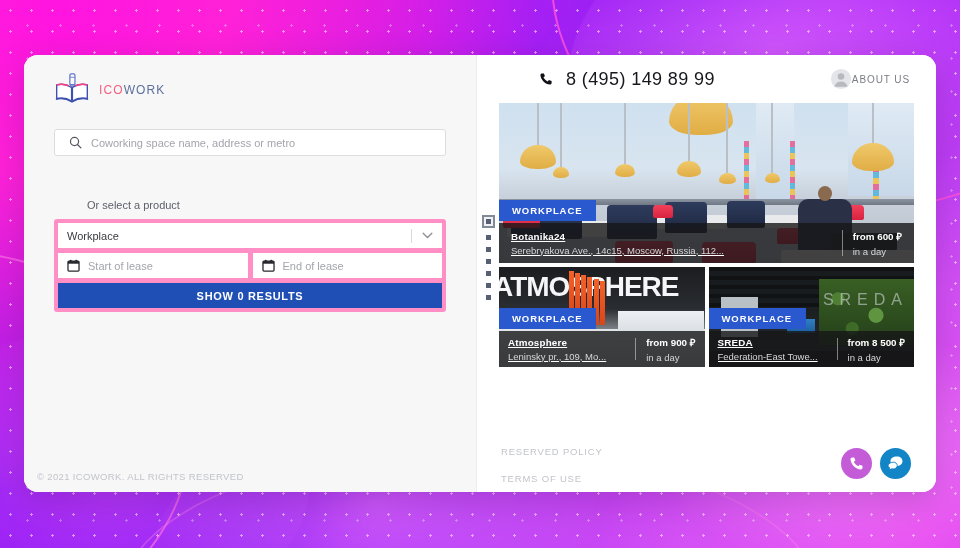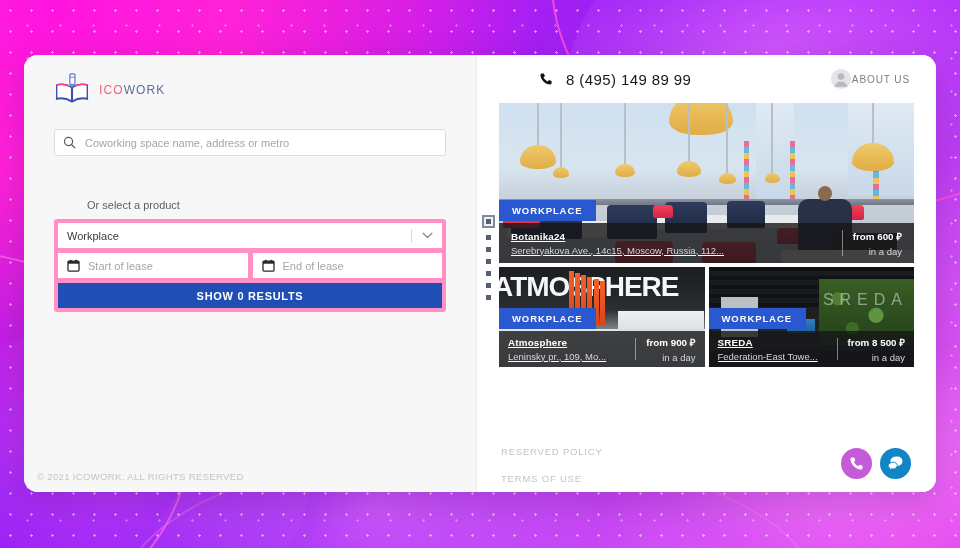--- a/index.html
+++ b/index.html
@@ -79,21 +79,21 @@
     margin: 28px 26px 0; text-align: center;
     font-size: 21.5px; line-height: 31px; letter-spacing: .2px;
     color: #1b1b1f; font-weight: 400;
   }
   .headline .hl-blue { color: #2f56c8; }
   .headline .hl-pink { color: #ff1d6c; }
 
   .search-wrap {
     margin: 22px 30px 0; height: 27px; background: #fff;
     border: 1px solid #dcdde0; border-radius: 3px;
-    display: flex; align-items: center; padding: 0 8px; gap: 9px;
+    display: flex; align-items: center; padding: 0 14px; gap: 9px;
   }
   .search-wrap input {
     border: 0; outline: 0; flex: 1; font-size: 11px;
     color: #33343a; font-family: "Liberation Sans", sans-serif; background: none;
   }
   .search-wrap input::placeholder { color: #a3a5ac; }
 
   .select-hint {
     margin: 43px 0 0 63px; font-size: 11px; color: #5d5f68;
   }
@@ -125,21 +125,21 @@
     position: absolute; left: 13px; bottom: 10px;
     font-size: 9.5px; color: #c3c4ca; letter-spacing: .35px;
   }
 
   
   .right-panel { flex: 1; position: relative; background: #fff; }
   .top-bar {
     height: 48px; display: flex; align-items: center; padding: 0 26px 0 62px;
   }
   .phone-block { display: flex; align-items: center; gap: 13px; }
-  .phone-num { font-size: 15px; color: #17181d; letter-spacing: .4px; }
+  .phone-num { font-size: 18px; color: #17181d; letter-spacing: .4px; }
   .about-block { margin-left: auto; display: flex; align-items: center; gap: 0; }
   .about-label { font-size: 10px; letter-spacing: .9px; color: #7b7d85; }
 
   .cards { position: relative; padding: 0 22px 0 22px; }
   .card {
     position: relative; overflow: hidden; background: #2b2b2b;
   }
   .card-hero { height: 160px; }
   .card-row { display: flex; gap: 4px; margin-top: 4px; }
   .card-small { height: 100px; flex: 1; }
@@ -159,21 +159,21 @@
     display: flex; align-items: center; padding: 0 12px;
   }
   .card-small .card-meta { height: 36px; padding: 0 9px; }
   .meta-left { flex: 1; min-width: 0; text-decoration: underline; }
   .meta-name { font-size: 9.8px; font-weight: 700; letter-spacing: .2px; }
   .meta-addr {
     font-size: 9.5px; color: #d6d7da; margin-top: 3px;
     white-space: nowrap; overflow: hidden; text-overflow: ellipsis;
   }
   .meta-sep { width: 1px; align-self: stretch; margin: 7px 10px; background: rgba(255,255,255,.45); }
-  .meta-right { text-align: right; flex: none; }
+  .meta-right { flex: none; }
   .meta-price { font-size: 9.8px; font-weight: 700; }
   .meta-period { font-size: 9.5px; color: #d6d7da; margin-top: 3px; }
 
   
   .pager {
     position: absolute; left: 5px; top: 160px;
     display: flex; flex-direction: column; align-items: center; gap: 7px;
   }
   .pg { width: 5px; height: 5px; background: #566072; display: block; }
   .pg-active {

